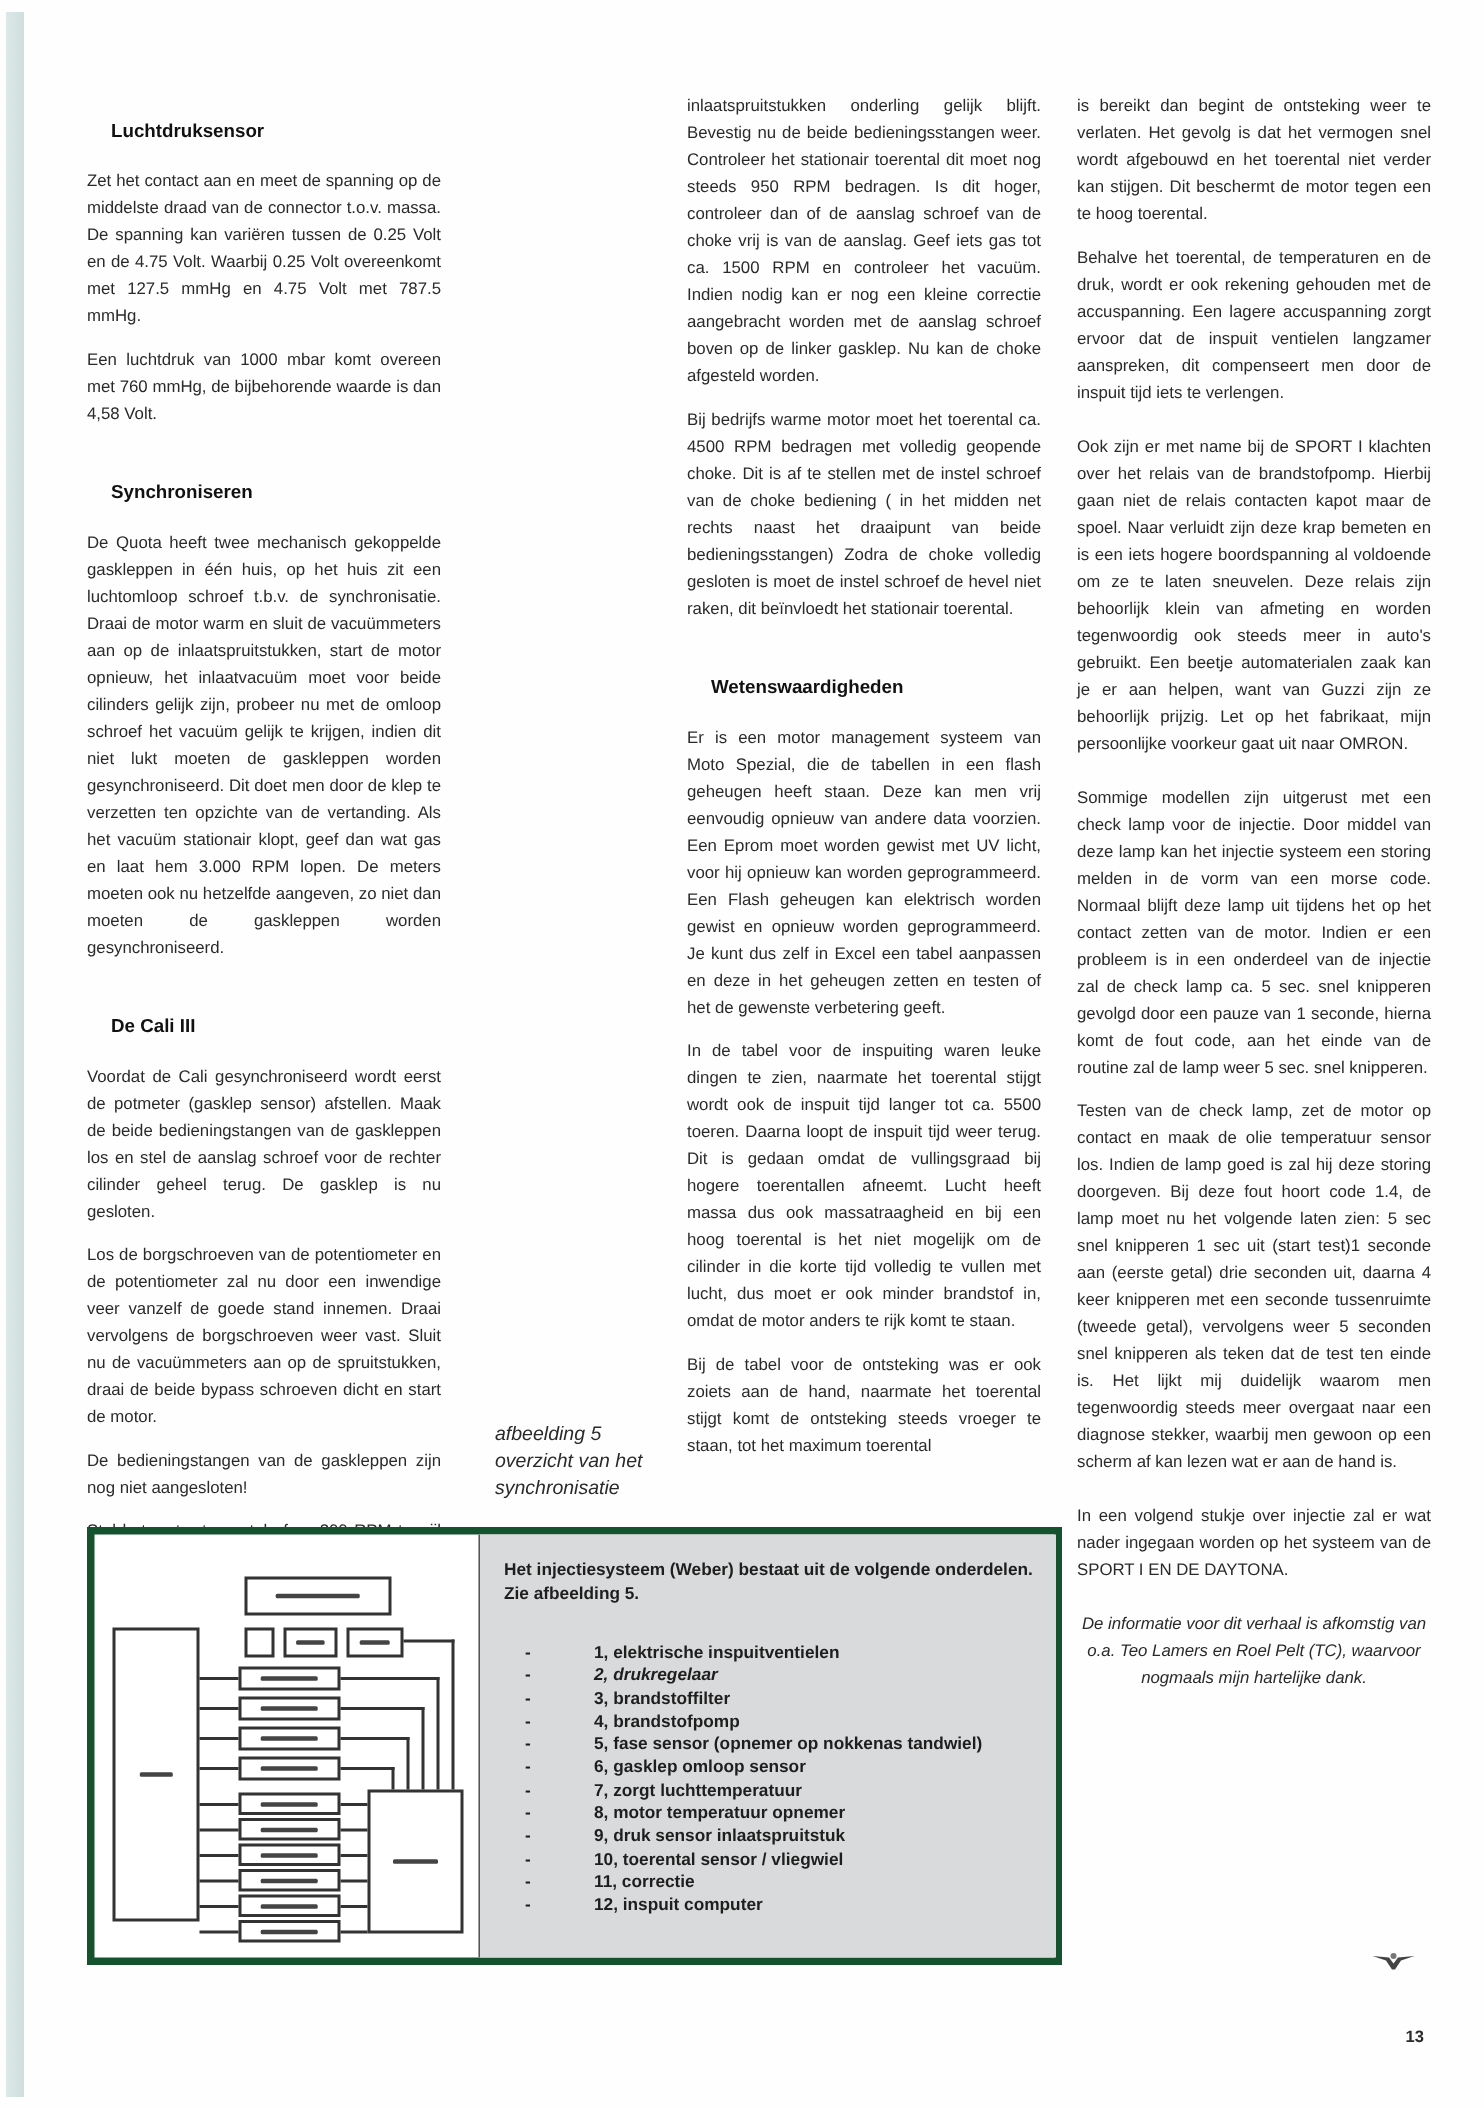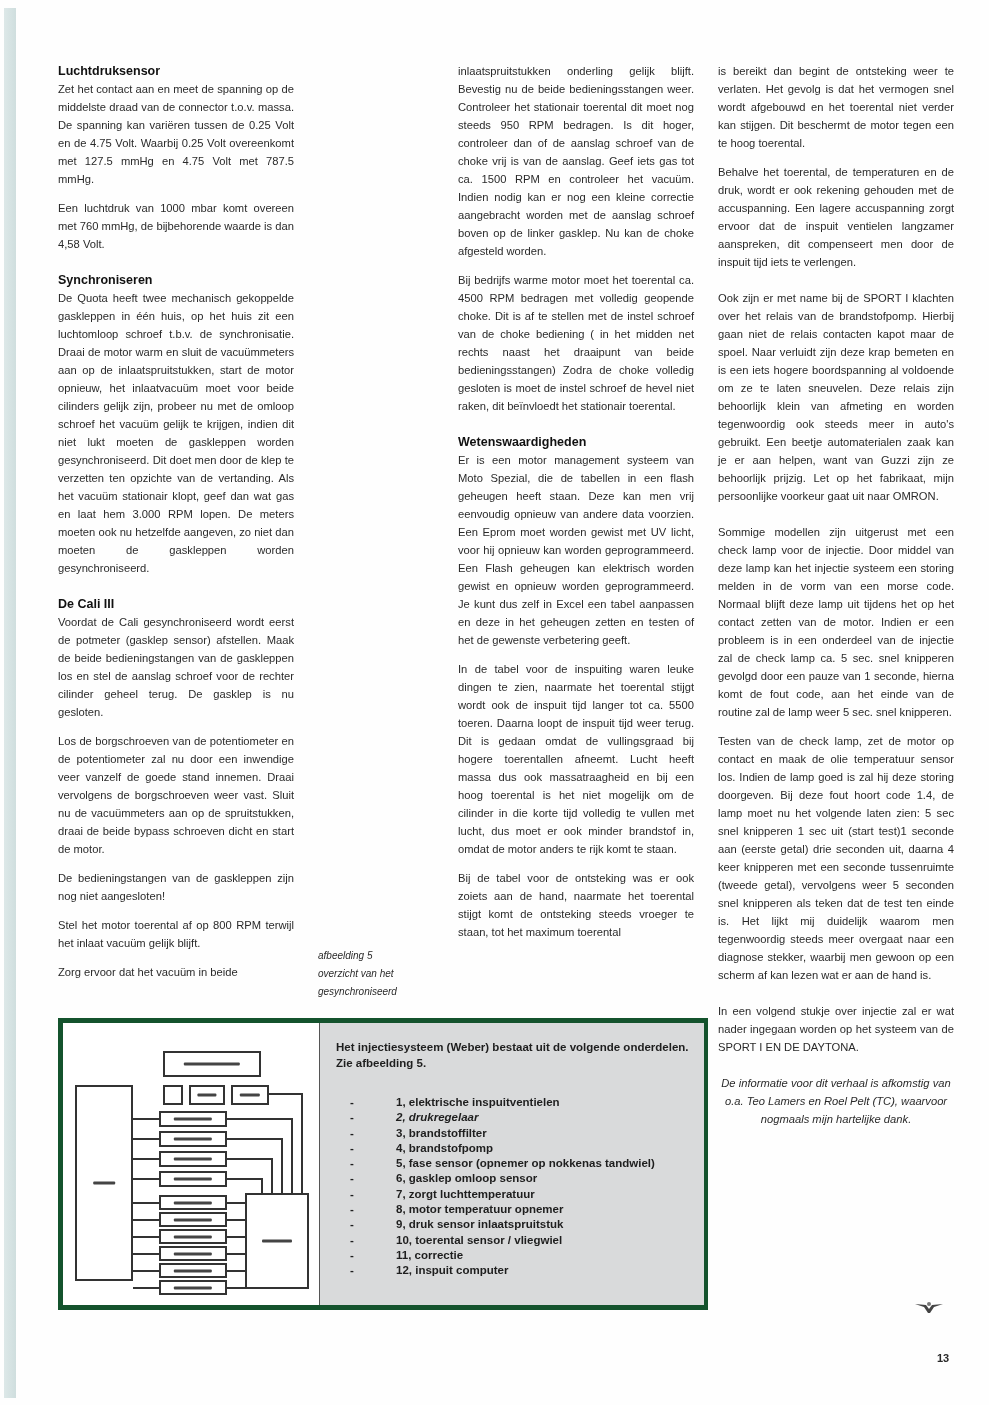--- a/index.html
+++ b/index.html
@@ -4,25 +4,25 @@
 <style>
   html,body{margin:0;padding:0;}
   body{width:989px;height:1405px;background:#fefefe;position:relative;overflow:hidden;
        font-family:"Liberation Sans",sans-serif;color:#2a2a2a;}
   .strip{position:absolute;left:4px;top:8px;width:12px;height:1390px;
          background:linear-gradient(to right,#dde8e8,#cfdede);}
   .col{position:absolute;font-size:11.2px;line-height:18px;text-align:justify;}
   .col p{margin:0;}
   .col p + p{margin-top:11px;}
   .gap{height:18px;}
-  h3{font-size:12.5px;font-weight:bold;margin:0;line-height:18px;color:#111;}
+  h3{font-size:12.5px;font-weight:bold;margin:16px;line-height:18px;color:#111;}
   .c1{left:58px;top:62px;width:236px;}
   .c2{left:458px;top:62px;width:236px;}
   .c3{left:718px;top:62px;width:236px;}
-  .cap{position:absolute;left:318px;top:947px;width:130px;font-style:italic;font-size:10px;line-height:18px;}
+  .cap{position:absolute;left:330px;top:947px;width:130px;font-style:italic;font-size:13px;line-height:18px;}
   .ital{font-style:italic;text-align:center;}
   .figure{position:absolute;left:58px;top:1018px;width:640px;height:282px;border:5px solid #14532d;background:#fff;}
   .diagram{position:absolute;left:0;top:0;width:256px;height:282px;}
   .panel{position:absolute;left:256px;top:0;width:384px;height:282px;background:#d9dadb;border-left:1px solid #555;}
   .panel-title{position:absolute;left:16px;top:16px;width:356px;font-weight:bold;font-size:11.5px;line-height:16px;color:#1e1e1e;}
   .plist{position:absolute;left:30px;top:72px;margin:0;padding:0;list-style:none;}
   .plist li{font-weight:bold;font-size:11.5px;line-height:15.3px;color:#1e1e1e;display:flex;}
   .plist .dash{width:46px;}
   .box{position:absolute;border:2px solid #333;background:#fff;box-sizing:border-box;}
   .lbl{position:absolute;left:50%;top:50%;transform:translate(-50%,-50%);height:3px;width:60%;background:#444;border-radius:1px;}
@@ -47,21 +47,21 @@
   <p>Voordat de Cali gesynchroniseerd wordt eerst de potmeter (gasklep sensor) afstellen. Maak de beide bedieningstangen van de gaskleppen los en stel de aanslag schroef voor de rechter cilinder geheel terug. De gasklep is nu gesloten.</p>
   <p>Los de borgschroeven van de potentiometer en de potentiometer zal nu door een inwendige veer vanzelf de goede stand innemen. Draai vervolgens de borgschroeven weer vast. Sluit nu de vacuümmeters aan op de spruitstukken, draai de beide bypass schroeven dicht en start de motor.</p>
   <p>De bedieningstangen van de gaskleppen zijn nog niet aangesloten!</p>
   <p>Stel het motor toerental af op 800 RPM terwijl het inlaat vacuüm gelijk blijft.</p>
   <p>Zorg ervoor dat het vacuüm in beide</p>
 </div>
 
 <div class="cap">
   <div>afbeelding 5</div>
   <div>overzicht van het</div>
-  <div>gesynchroniseerd</div>
+  <div>synchronisatie</div>
 </div>
 
 <div class="col c2">
   <p>inlaatspruitstukken onderling gelijk blijft. Bevestig nu de beide bedieningsstangen weer. Controleer het stationair toerental dit moet nog steeds 950 RPM bedragen. Is dit hoger, controleer dan of de aanslag schroef van de choke vrij is van de aanslag. Geef iets gas tot ca. 1500 RPM en controleer het vacuüm. Indien nodig kan er nog een kleine correctie aangebracht worden met de aanslag schroef boven op de linker gasklep. Nu kan de choke afgesteld worden.</p>
   <p>Bij bedrijfs warme motor moet het toerental ca. 4500 RPM bedragen met volledig geopende choke. Dit is af te stellen met de instel schroef van de choke bediening ( in het midden net rechts naast het draaipunt van beide bedieningsstangen) Zodra de choke volledig gesloten is moet de instel schroef de hevel niet raken, dit beïnvloedt het stationair toerental.</p>
   <div class="gap"></div>
   <h3>Wetenswaardigheden</h3>
   <p>Er is een motor management systeem van Moto Spezial, die de tabellen in een flash geheugen heeft staan. Deze kan men vrij eenvoudig opnieuw van andere data voorzien. Een Eprom moet worden gewist met UV licht, voor hij opnieuw kan worden geprogrammeerd. Een Flash geheugen kan elektrisch worden gewist en opnieuw worden geprogrammeerd. Je kunt dus zelf in Excel een tabel aanpassen en deze in het geheugen zetten en testen of het de gewenste verbetering geeft.</p>
   <p>In de tabel voor de inspuiting waren leuke dingen te zien, naarmate het toerental stijgt wordt ook de inspuit tijd langer tot ca. 5500 toeren. Daarna loopt de inspuit tijd weer terug. Dit is gedaan omdat de vullingsgraad bij hogere toerentallen afneemt. Lucht heeft massa dus ook massatraagheid en bij een hoog toerental is het niet mogelijk om de cilinder in die korte tijd volledig te vullen met lucht, dus moet er ook minder brandstof in, omdat de motor anders te rijk komt te staan.</p>
   <p>Bij de tabel voor de ontsteking was er ook zoiets aan de hand, naarmate het toerental stijgt komt de ontsteking steeds vroeger te staan, tot het maximum toerental</p>

